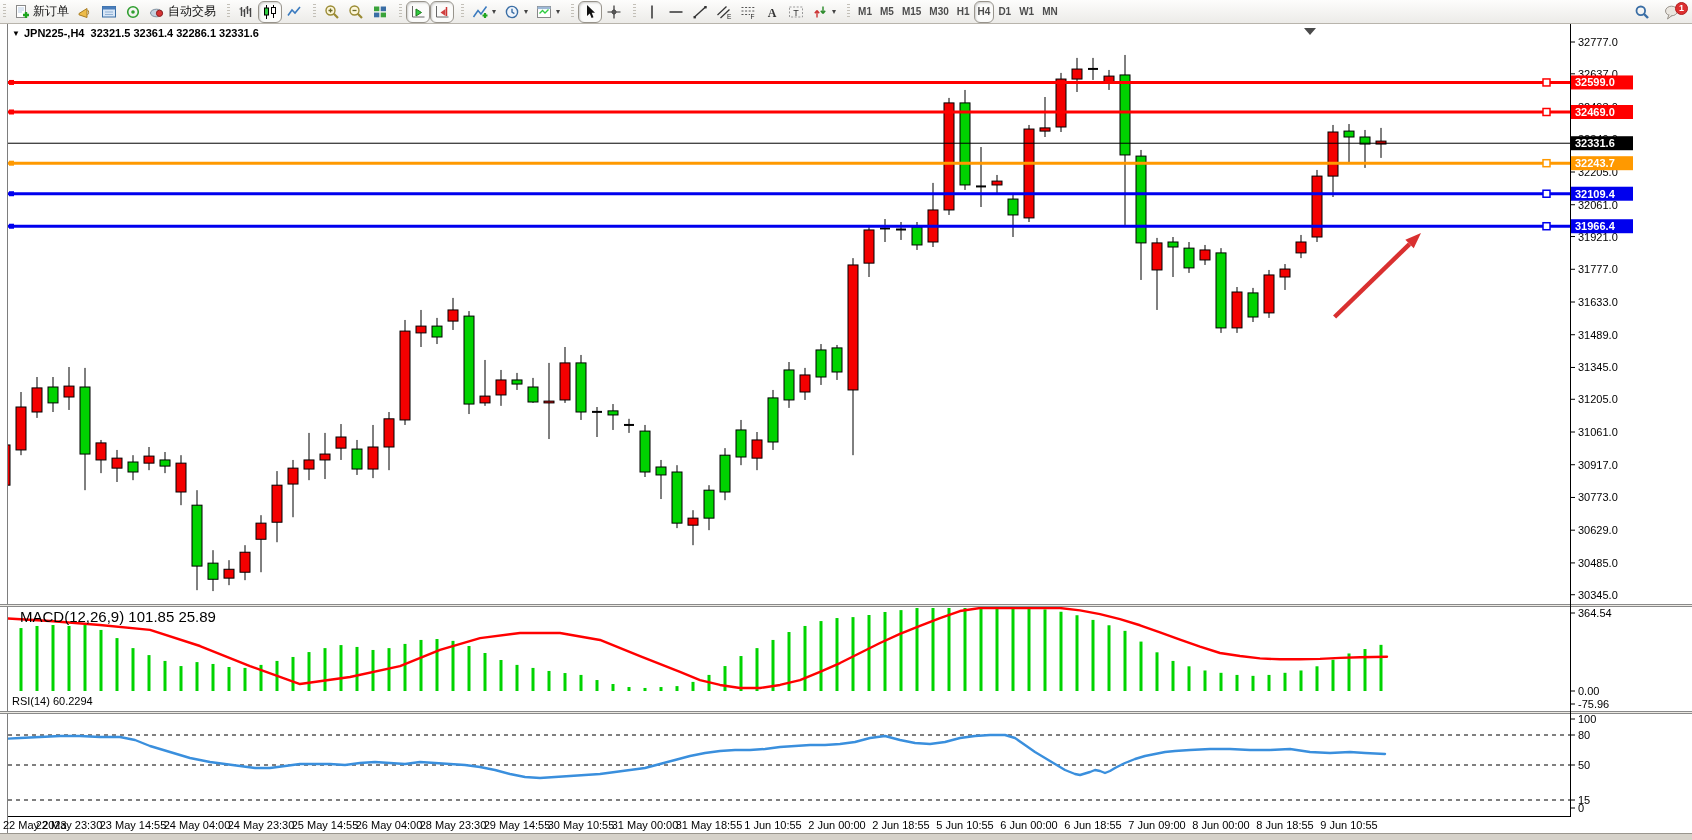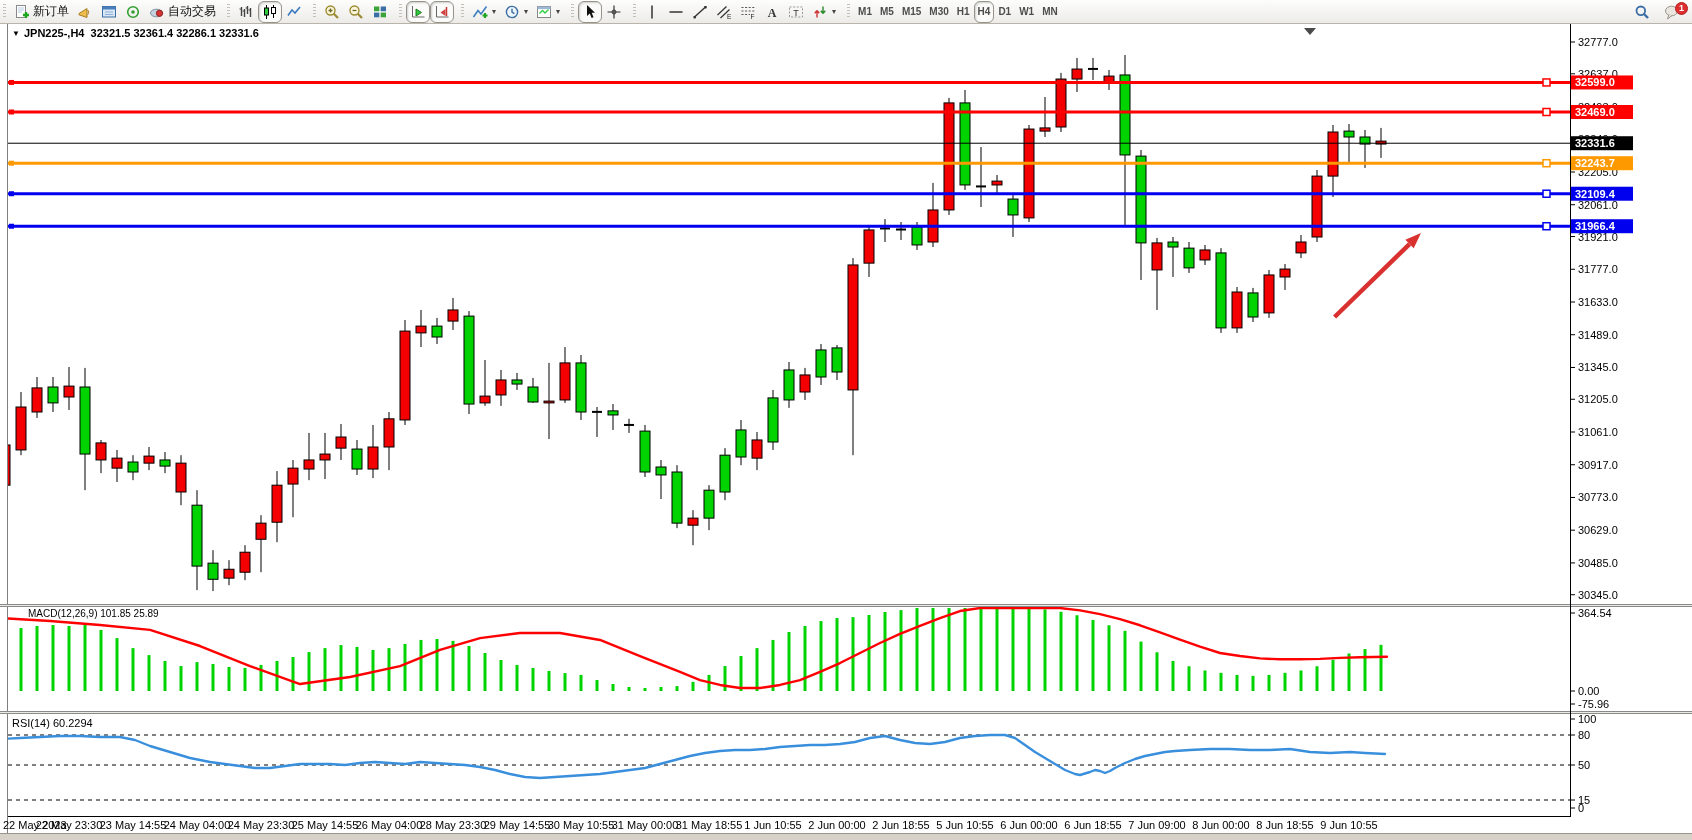--- a/index.html
+++ b/index.html
@@ -22,22 +22,22 @@
   .tb-dd{font-size:8px;color:#444;margin-left:1px;}
   .tb-tf .tb-lb{font-size:10px;font-weight:bold;color:#4d4d4d;}
   .tb-right{margin-left:auto;display:flex;align-items:center;padding-right:8px;gap:6px;}
   .nbadge{position:absolute;top:0px;right:-5px;background:#dd2f2f;color:#fff;border:1px solid #b02020;
     border-radius:7px;font-size:9px;font-weight:bold;height:11px;line-height:11px;padding:0 3px;}
   .relbox{position:relative;}
   
   .ovl{position:absolute;z-index:2;color:#000;white-space:nowrap;}
   #chart-title{left:12px;top:27px;font-size:11px;font-weight:bold;}
   #chart-title .tri{font-size:8px;vertical-align:1px;margin-right:4px;}
-  #macd-label{left:28px;top:608px;font-size:10px;}
-  #rsi-label{left:12px;top:717px;font-size:11px;}
+  #macd-label{left:20px;top:608px;font-size:15px;}
+  #rsi-label{left:12px;top:695px;font-size:11px;}
 </style>
 </head>
 <body>
 
 <div id="app">
   <div id="toolbar">
       <div class="tb-group">
         <span class="grip"></span>
         <div class="tb-btn">
           <span class="tb-ico">

